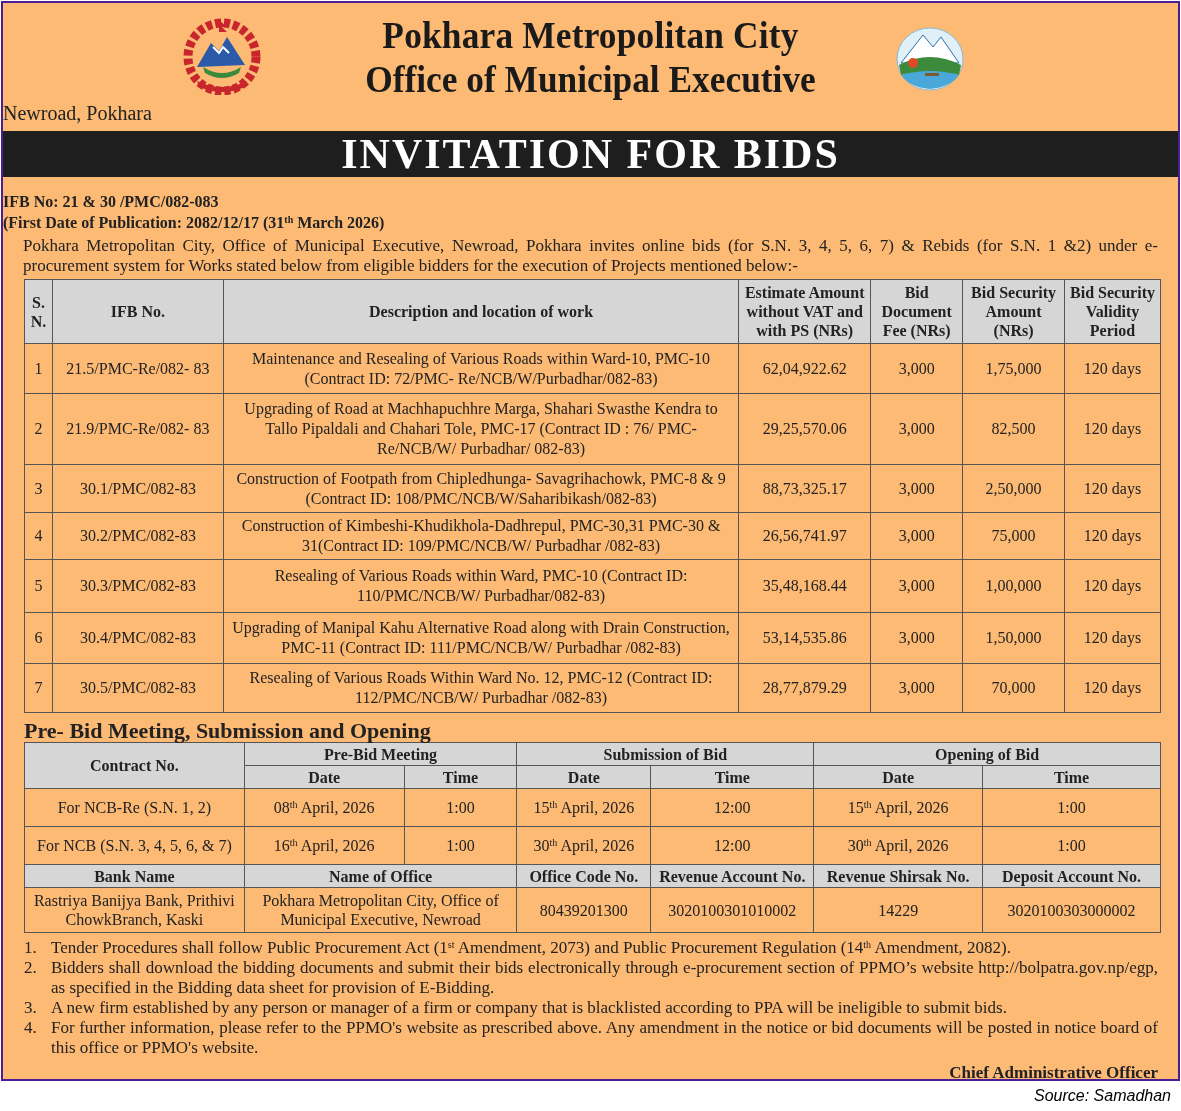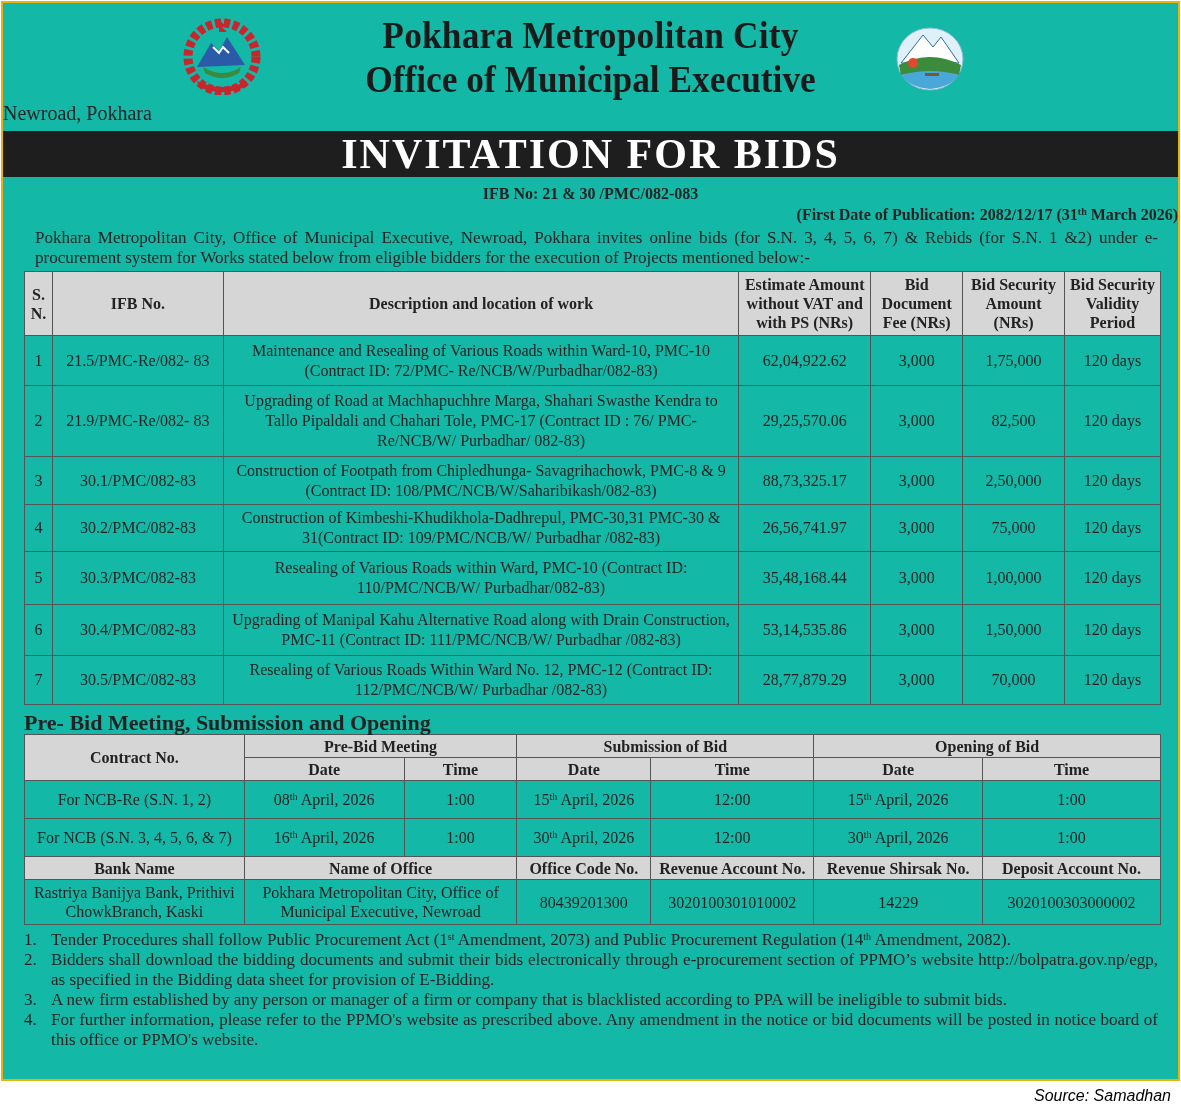--- a/index.html
+++ b/index.html
@@ -1,21 +1,21 @@
 <!DOCTYPE html>
 <html><head>
 <meta charset="utf-8">
 <style>
   * { box-sizing: border-box; margin: 0; padding: 0; }
   html, body { width: 1181px; height: 1111px; background: #fff; overflow: hidden; }
   body { font-family: "Liberation Serif", "DejaVu Serif", serif; color: #222; position: relative; }
 
   .frame {
     position: absolute; left: 1px; top: 1px; width: 1179px; height: 1080px;
-    border: 2px solid #eab308; background: #14b8a6;
+    border: 2px solid #4c1d95; background: #fdba74;
   }
   .header { position: relative; height: 128px; }
   .title1 {
     position: absolute; left: 0; width: 100%; top: 10px; text-align: center;
     font-size: 38px; font-weight: bold; letter-spacing: 0.2px; color: #1a1a1a;
     transform: scaleX(0.93);
   }
   .title2 {
     position: absolute; left: 0; width: 100%; top: 54px; text-align: center;
     font-size: 38px; font-weight: bold; color: #1a1a1a; transform: scaleX(0.93);
@@ -24,24 +24,24 @@
     position: absolute; left: 0; width: 100%; top: 99px; text-align: left;
     font-size: 20px; color: #222;
   }
   .logo-left { position: absolute; left: 180px; top: 14px; width: 78px; height: 78px; }
   .logo-right { position: absolute; left: 890px; top: 24px; width: 74px; height: 68px; }
 
   .banner {
     height: 46px; background: #1e1e1e; color: #fff; text-align: center;
     font-size: 42px; font-weight: bold; line-height: 46px; letter-spacing: 2px;
   }
-  .ifb-line { text-align: center; font-weight: bold; font-size: 16px; margin-top: 8px; height: 21px; }
-  .pub-line { text-align: right; font-weight: bold; font-size: 16px; height: 21px; }
+  .ifb-line { font-weight: bold; font-size: 16px; margin-top: 16px; height: 21px; }
+  .pub-line { text-align: left; font-weight: bold; font-size: 16px; height: 21px; }
   .pub-line sup, .notes sup, td sup { font-size: 10px; vertical-align: 5px; line-height: 0; }
-  .intro { font-size: 17px; line-height: 20px; padding: 1px 20px 0 32px; text-align: justify; height: 44px; }
+  .intro { font-size: 17px; line-height: 20px; padding: 1px 20px 0 20px; text-align: justify; height: 44px; }
 
   table { border-collapse: collapse; }
   .main-table { margin-left: 21px; width: 1137px; font-size: 16px; }
   .main-table th, .main-table td { border: 1px solid #555; text-align: center; vertical-align: middle; }
   .main-table th { background: #d6d6d6; font-weight: bold; line-height: 19px; padding: 2px 2px; }
   .main-table td { line-height: 20px; padding: 2px 3px; }
   .main-table thead tr { height: 64px; }
 
   .section-heading { font-weight: bold; font-size: 22px; padding: 5px 0 0 21px; height: 29px; }
 
@@ -260,15 +260,16 @@
     <div class="note">
       <span class="note-num">3.</span>
       <span class="note-text">A new firm established by any person or manager of a firm or company that is blacklisted according to PPA will be ineligible to submit bids.</span>
     </div>
     <div class="note">
       <span class="note-num">4.</span>
       <span class="note-text">For further information, please refer to the PPMO's website as prescribed above. Any amendment in the notice or bid documents will be posted in notice board of this office or PPMO's website.</span>
     </div>
   </div>
 
+  <div class="signature">Chief Administrative Officer</div>
 </div>
 
 <div class="source">Source: Samadhan</div>
 
 </body></html>

